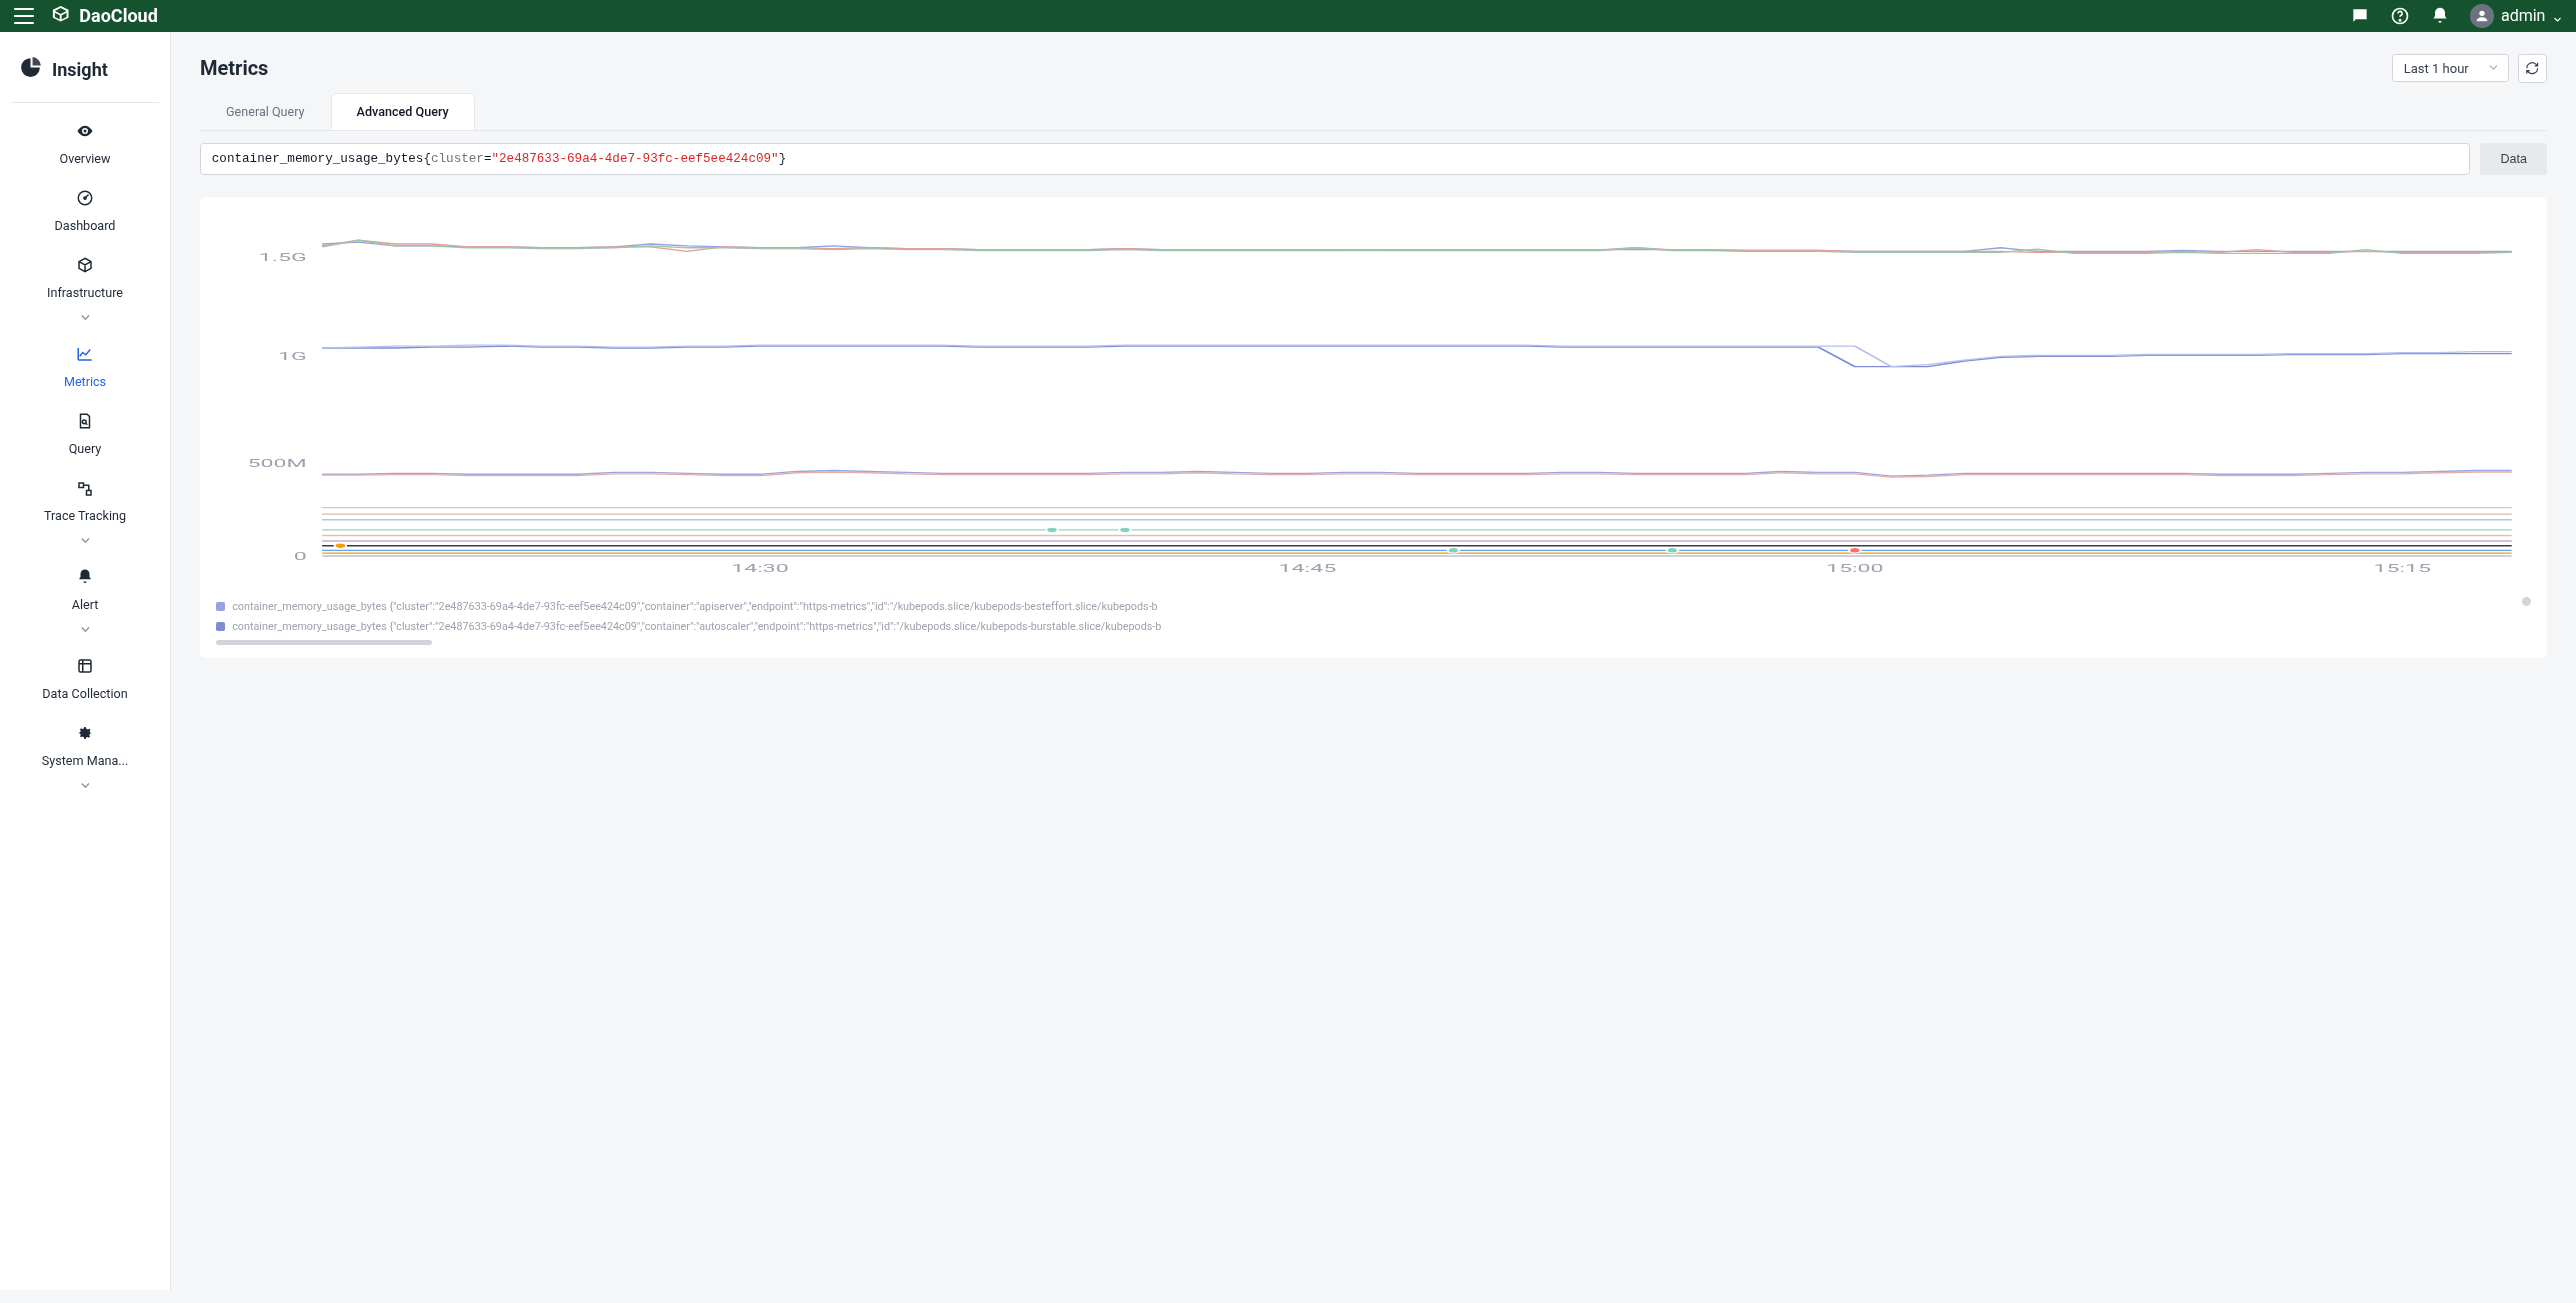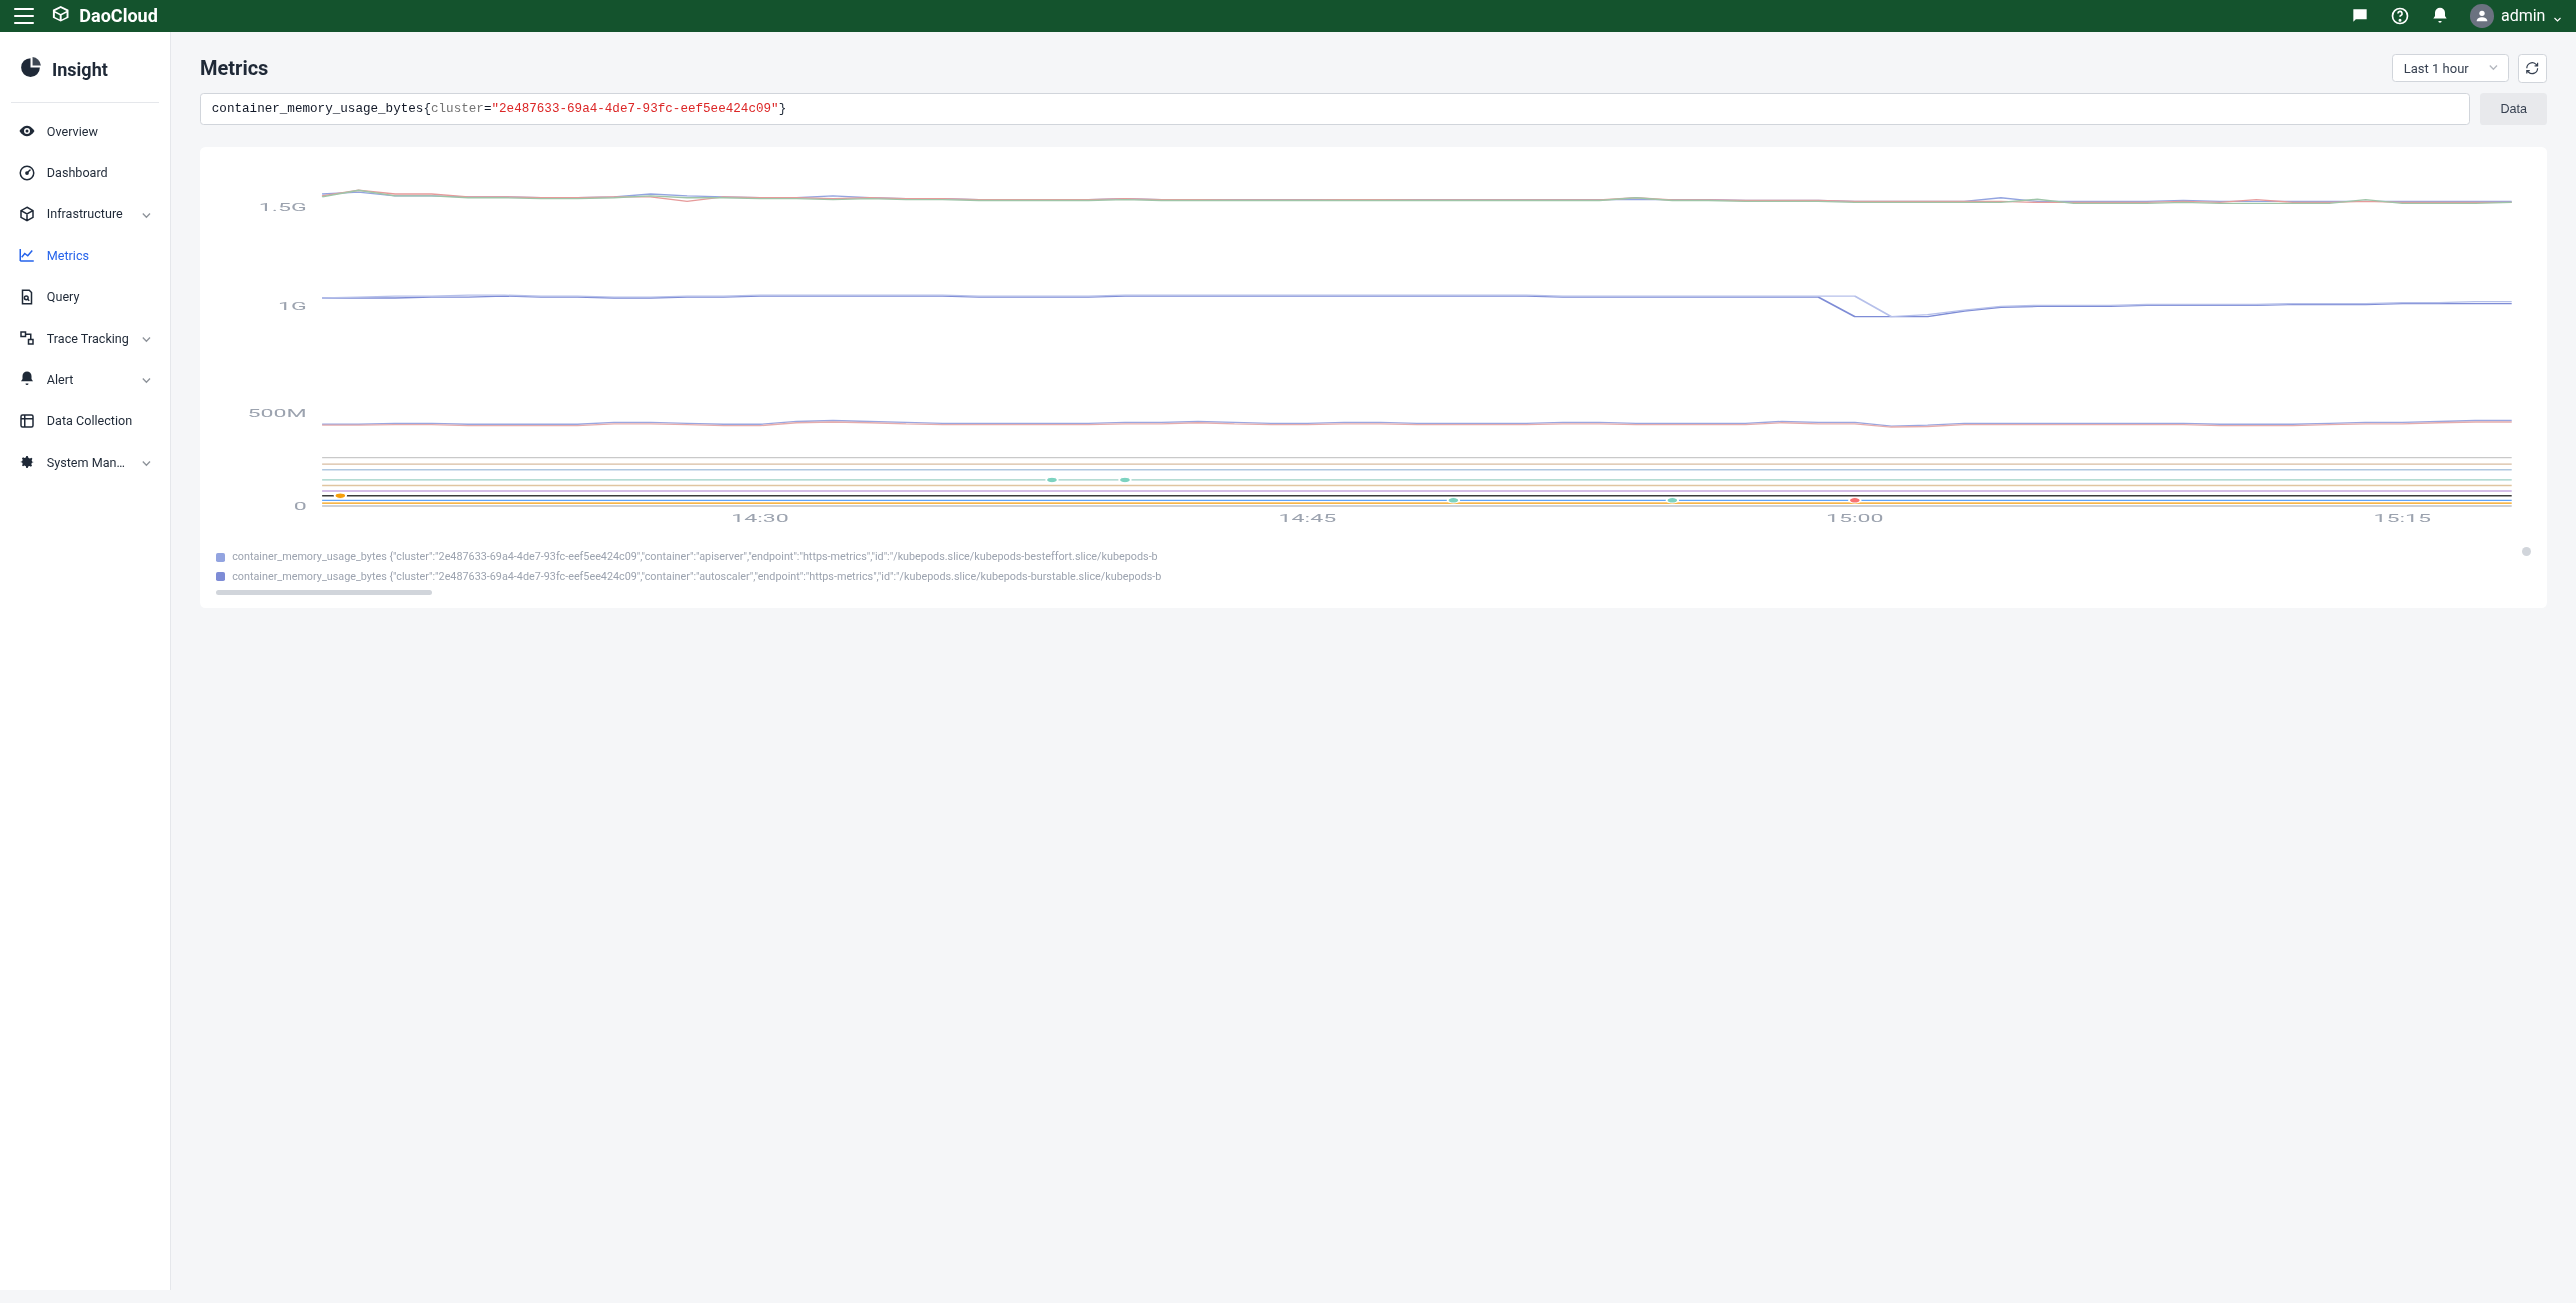--- a/index.html
+++ b/index.html
@@ -20,21 +20,21 @@
     .caret { width: 9px; height: 9px; }
     
     
     .layout { display: flex; height: calc(100vh - 45px); }
     
     
     .sidebar { width: 171px; background: #fff; border-right: 0.9px solid #e5e7eb; padding: 14.4px 0; overflow-y: auto; }
     .sidebar-title-row { display: flex; align-items: center; gap: 9px; padding: 9px 18px 14.4px; }
     .sidebar-title { font-size: 18px; font-weight: 700; }
     .sidebar-divider { height: 0.9px; background: #e5e7eb; margin: 3.6px 10.8px 7.2px; }
-    .nav-item { display: flex; align-items: center; gap: 10.8px; padding: 11.7px 18px; font-size: 12.6px; color: #1f2937; cursor: pointer; }
+    .nav-item { display: flex; align-items: center; gap: 10.8px; padding: 11.7px 18px; font-size: 12.6px; color: #1f2937; cursor: pointer; flex-direction: column; }
     .nav-item.active { color: #2563eb; }
     .nav-item .nav-icon { width: 18px; height: 18px; flex-shrink: 0; display:flex; align-items:center; justify-content:center; }
     .nav-item .nav-label { flex: 1; white-space: nowrap; overflow: hidden; text-overflow: ellipsis; }
     .nav-item .chevron { width: 10.8px; height: 10.8px; opacity: 0.5; }
     
     
     .main { flex: 1; overflow-y: auto; padding: 21.6px 29px 21.6px 29px; }
     .main-header { display: flex; justify-content: space-between; align-items: center; margin-bottom: 10.8px; }
     .page-title { font-size: 20px; font-weight: 700; }
     .header-controls { display: flex; gap: 9px; align-items: center; }
@@ -250,20 +250,24 @@
           </span>
         </div>
         <div class="refresh-btn">
           <svg viewBox="0 0 24 24" width="14.4" height="14.4" fill="none" stroke="#374151" stroke-width="2">
               <path d="M3 12a9 9 0 0 1 15-6.7L21 8M21 3v5h-5M21 12a9 9 0 0 1-15 6.7L3 16M3 21v-5h5"></path>
             </svg>
         </div>
       </div>
     </div>
 
+    <div class="tabs">
+      <div class="tab">General Query</div>
+      <div class="tab active">Advanced Query</div>
+    </div>
 
     <div class="query-row">
       <div class="query-input">
         <span class="q-metric">container_memory_usage_bytes</span><span>{</span><span class="q-label">cluster</span><span class="q-eq">=</span><span class="q-value">"2e487633-69a4-4de7-93fc-eef5ee424c09"</span><span>}</span>
       </div>
       <button class="query-btn">Data</button>
     </div>
 
     <div class="chart-card">
       <div class="chart-wrap">

